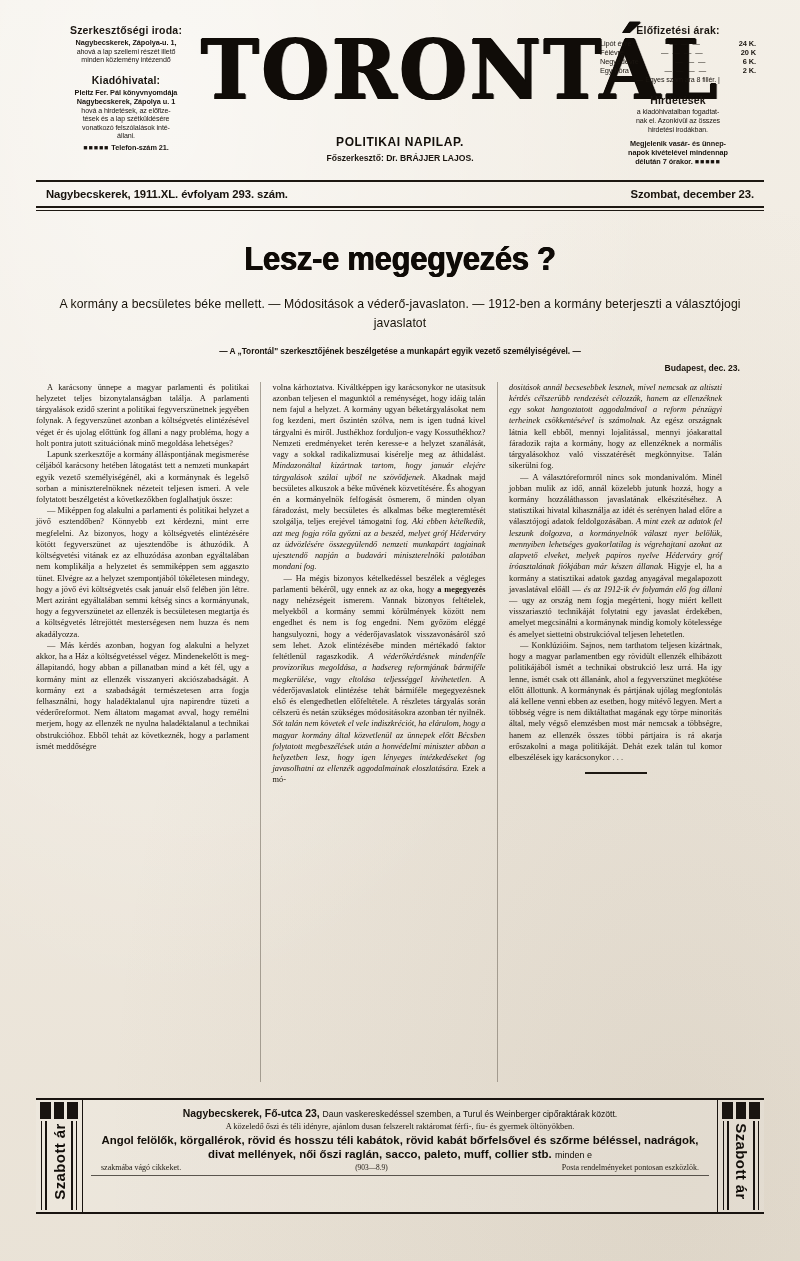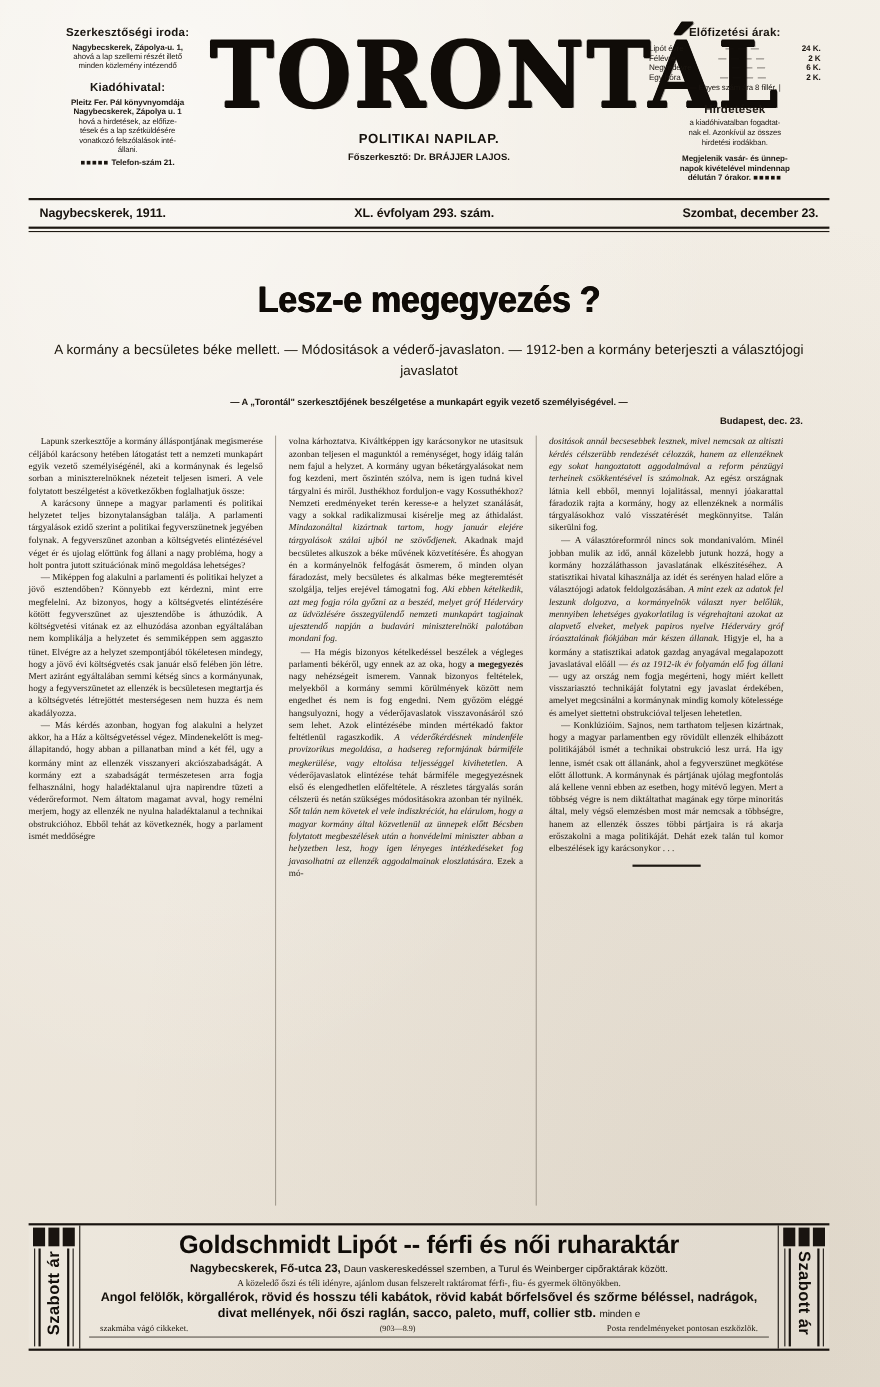--- a/index.html
+++ b/index.html
@@ -11,21 +11,21 @@
     overflow:hidden;
     position:relative;
   }
   .page{
     position:absolute;inset:0;
     background:
       radial-gradient(ellipse at 20% 8%, rgba(255,255,255,0.55), rgba(0,0,0,0) 55%),
       radial-gradient(ellipse at 85% 92%, rgba(120,100,70,0.10), rgba(0,0,0,0) 60%),
       linear-gradient(176deg,#f4f0e8 0%,#efe9df 45%,#e9e2d6 100%);
   }
-  .sheet{position:absolute;left:26px;top:14px;width:728px;height:1235px;}
+  .sheet{position:absolute;left:36px;top:14px;width:728px;height:1235px;}
 
   
   .masthead{position:relative;height:160px;}
   .mh-side{
     position:absolute;top:8px;width:168px;text-align:center;
     font-family:"Liberation Sans", sans-serif;
     line-height:1.22;color:#1a1510;
   }
   .mh-left{left:6px;}
   .mh-right{right:2px;margin-left:24px;}
@@ -54,42 +54,42 @@
     text-shadow:
       0.6px 0 0 #100c08, -0.6px 0 0 #100c08,
       0 0.6px 0 #100c08, 0 -0.6px 0 #100c08,
       1.2px 0.6px 0 rgba(16,12,8,.45);
     transform:scaleX(1.06) scaleY(1.12);
     transform-origin:center top;
   }
   .logo-sub{
     font-family:"Liberation Sans", sans-serif;
     font-size:12px;font-weight:700;letter-spacing:.6px;
-    margin-top:16px;color:#14100b;
+    margin-top:32px;color:#14100b;
   }
   .logo-ed{
     font-family:"Liberation Sans", sans-serif;
     font-size:8.6px;font-weight:700;letter-spacing:0px;
     margin-top:4px;color:#1a150f;
   }
 
   
   .bar-top{border-top:2.3px solid #1d1812;margin-top:6px;}
   .bar{
     display:flex;align-items:center;justify-content:space-between;
     font-family:"Liberation Sans", sans-serif;
     font-size:11.3px;font-weight:700;letter-spacing:-.1px;
     padding:6px 10px 6px;color:#17120d;
   }
-  .bar .mid{flex:1;text-align:center;}
+  .bar .mid{flex:1;text-align:left;}
   .bar .right{text-align:right;}
   .bar-bot{border-top:2.3px solid #1d1812;border-bottom:1px solid #1d1812;height:2px;}
 
   
-  .head-wrap{text-align:center;margin-top:44px;}
+  .head-wrap{text-align:center;margin-top:30px;}
   .headline{
     font-family:"Liberation Sans", sans-serif;
     font-size:31px;font-weight:700;letter-spacing:-.3px;
     color:#0f0b07;margin:0;
     text-shadow:0.5px 0 0 #0f0b07,-0.4px 0 0 #0f0b07;
     transform:scaleY(1.08);
   }
   .subhead{
     font-family:"Liberation Sans", sans-serif;
     font-size:12.2px;font-weight:400;color:#181309;
@@ -223,21 +223,21 @@
     <div class="mh-side mh-right">
       <div class="mh-h">Előfizetési árak:</div>
       <div class="price-line">
         <span>Lipót évre</span>
         <span class="dots">— — —</span>
         <b>24 K.</b>
       </div>
       <div class="price-line">
         <span>Félévre</span>
         <span class="dots">— — — —</span>
-        <b>2 K</b>
+        <b>20 K</b>
       </div>
       <div class="price-line">
         <span>Negyedévre</span>
         <span class="dots">— — —</span>
         <b>6 K.</b>
       </div>
       <div class="price-line">
         <span>Egy hóra</span>
         <span class="dots">— — — —</span>
         <b>2 K.</b>
@@ -266,22 +266,22 @@
 
   <div class="head-wrap">
     <h1 class="headline">Lesz-e megegyezés ?</h1>
     <div class="subhead">A kormány a becsületes béke mellett. — Módositások a véderő-javaslaton. — 1912-ben a kormány beterjeszti a választójogi javaslatot</div>
     <div class="kicker">— A „Torontál" szerkesztőjének beszélgetése a munkapárt egyik vezető személyiségével. —</div>
   </div>
   <div class="dateline">Budapest, dec. 23.</div>
 
   <div class="cols">
     <div class="col">
+      <p>A karácsony ünnepe a magyar parlamenti és politikai helyzetet teljes bizonytalanságban találja. A parlamenti tárgyalások ezidő szerint a politikai fegyverszünetnek jegyében folynak. A fegyverszünet azonban a költségvetés elintézésével véget ér és ujolag előttünk fog állani a nagy probléma, hogy a holt pontra jutott szituációnak minő megoldása lehetséges?</p>
       <p>Lapunk szerkesztője a kormány álláspontjának megismerése céljából karácsony hetében látogatást tett a nemzeti munkapárt egyik vezető személyiségénél, aki a kormánynak és legelső sorban a miniszterelnöknek nézeteit teljesen ismeri. A vele folytatott beszélgetést a következőkben foglalhatjuk össze:</p>
-      <p>A karácsony ünnepe a magyar parlamenti és politikai helyzetet teljes bizonytalanságban találja. A parlamenti tárgyalások ezidő szerint a politikai fegyverszünetnek jegyében folynak. A fegyverszünet azonban a költségvetés elintézésével véget ér és ujolag előttünk fog állani a nagy probléma, hogy a holt pontra jutott szituációnak minő megoldása lehetséges?</p>
       <p>— Miképpen fog alakulni a parlamenti és politikai helyzet a jövő esztendőben? Könnyebb ezt kérdezni, mint erre megfelelni. Az bizonyos, hogy a költségvetés elintézésére kötött fegyverszünet az ujesztendőbe is áthuzódik. A költségvetési vitának ez az elhuzódása azonban egyáltalában nem komplikálja a helyzetet és semmiképpen sem aggaszto tünet. Elvégre az a helyzet szempontjából tökéletesen mindegy, hogy a jövő évi költségvetés csak január első felében jön létre. Mert aziránt egyáltalában semmi kétség sincs a kormányunak, hogy a fegyverszünetet az ellenzék is becsületesen megtartja és a költségvetés létrejöttét mesterségesen nem huzza és nem akadályozza.</p>
       <p>— Más kérdés azonban, hogyan fog alakulni a helyzet akkor, ha a Ház a költségvetéssel végez. Mindenekelőtt is meg-állapitandó, hogy abban a pillanatban mind a két fél, ugy a kormány mint az ellenzék visszanyeri akciószabadságát. A kormány ezt a szabadságát természetesen arra fogja felhasználni, hogy haladéktalanul ujra napirendre tüzeti a véderőreformot. Nem áltatom magamat avval, hogy remélni merjem, hogy az ellenzék ne nyulna haladéktalanul a technikai obstrukcióhoz. Ebből tehát az következnék, hogy a parlament ismét meddőségre</p>
     </div>
     <div class="gutter">
           <i></i>
         </div>
     <div class="col">
       <p class="noind">volna kárhoztatva. Kiváltképpen igy karácsonykor ne utasitsuk azonban teljesen el magunktól a reménységet, hogy idáig talán nem fajul a helyzet. A kormány ugyan béketárgyalásokat nem fog kezdeni, mert őszintén szólva, nem is igen tudná kivel tárgyalni és miről. Justhékhoz forduljon-e vagy Kossuthékhoz? Nemzeti eredményeket terén keresse-e a helyzet szanálását, vagy a sokkal radikalizmusai kisérelje meg az áthidalást. <i>Mindazonáltal kizártnak tartom, hogy január elejére tárgyalások szálai ujból ne szövődjenek.</i> Akadnak majd becsületes alkuszok a béke művének közvetítésére. És ahogyan én a kormányelnök felfogását ösmerem, ő minden olyan fáradozást, mely becsületes és alkalmas béke megteremtését szolgálja, teljes erejével támogatni fog. <i>Aki ebben kételkedik, azt meg fogja róla győzni az a beszéd, melyet gróf Héderváry az üdvözlésére összegyülendő nemzeti munkapárt tagjainak ujesztendő napján a budavári miniszterelnöki palotában mondani fog.</i></p>
       <p>— Ha mégis bizonyos kételkedéssel beszélek a végleges parlamenti békéről, ugy ennek az az oka, hogy <b>a megegyezés</b> nagy nehézségeit ismerem. Vannak bizonyos feltételek, melyekből a kormány semmi körülmények között nem engedhet és nem is fog engedni. Nem győzöm eléggé hangsulyozni, hogy a véderőjavaslatok visszavonásáról szó sem lehet. Azok elintézésébe minden mértékadó faktor feltétlenül ragaszkodik. <i>A véderőkérdésnek mindenféle provizorikus megoldása, a hadsereg reformjának bármiféle megkerülése, vagy eltolása teljességgel kivihetetlen.</i> A véderőjavaslatok elintézése tehát bármiféle megegyezésnek első és elengedhetlen előfeltétele. A részletes tárgyalás során célszerü és netán szükséges módositásokra azonban tér nyilnék. <i>Sőt talán nem követek el vele indiszkréciót, ha elárulom, hogy a magyar kormány által közvetlenül az ünnepek előtt Bécsben folytatott megbeszélések után a honvédelmi miniszter abban a helyzetben lesz, hogy igen lényeges intézkedéseket fog javasolhatni az ellenzék aggodalmainak eloszlatására.</i> Ezek a mó-</p>
     </div>
@@ -301,21 +301,20 @@
       <div class="ad-bars">
             <span></span>
             <span></span>
             <span></span>
           </div>
       <div class="rules"></div>
       <div class="vrt">Szabott ár</div>
     </div>
 
     <div class="ad-body">
-      <div class="ad-title">Goldschmidt Lipót -- férfi és női ruharaktár</div>
       <div class="ad-addr">
         <span>Nagybecskerek, Fő-utca 23,</span>
         <small>Daun vaskereskedéssel szemben, a Turul és Weinberger cipőraktárak között.</small>
       </div>
       <div class="ad-lead">A közeledő őszi és téli idényre, ajánlom dusan felszerelt raktáromat férfi-, fiu- és gyermek öltönyökben.</div>
       <div class="ad-goods">
         <span>Angol felölők, körgallérok, rövid és hosszu téli kabátok, rövid kabát bőrfelsővel és szőrme</span>
         <span>béléssel, nadrágok, divat mellények, női őszi raglán, sacco, paleto, muff, collier stb.</span>
         <small>minden e</small>
       </div>

